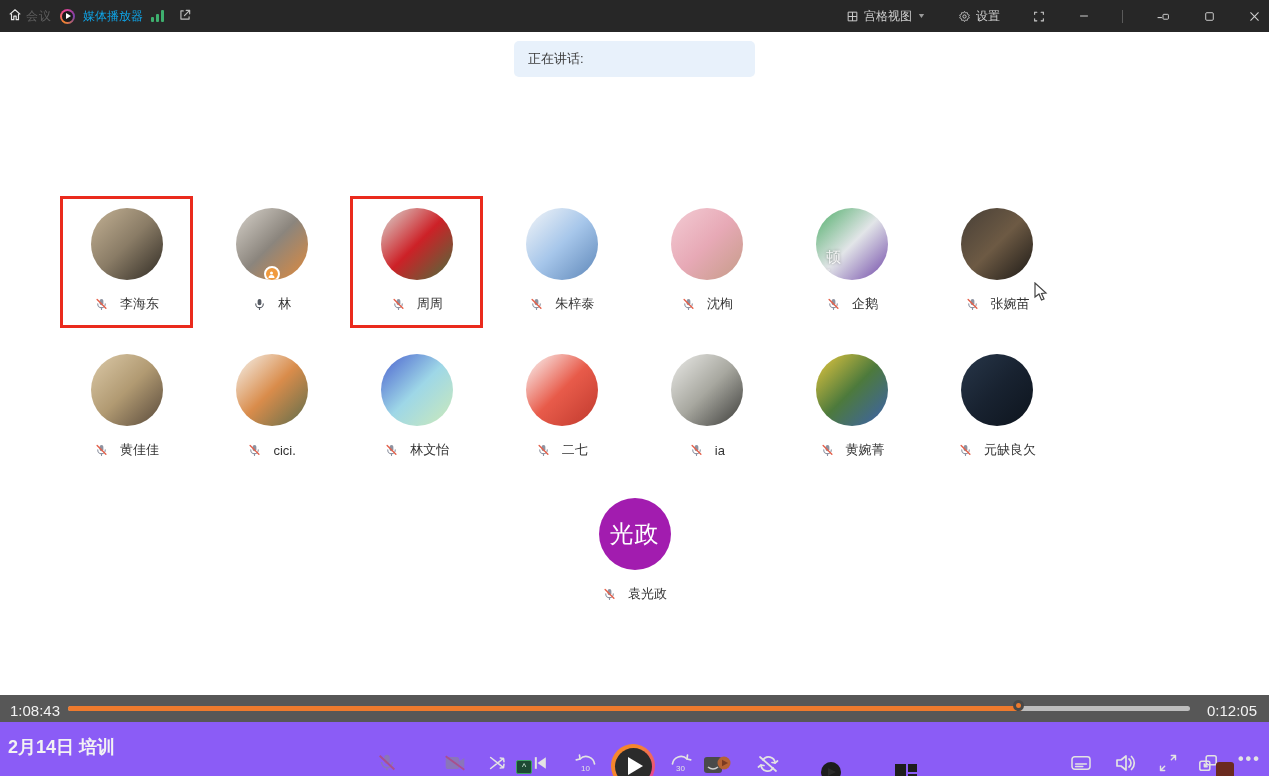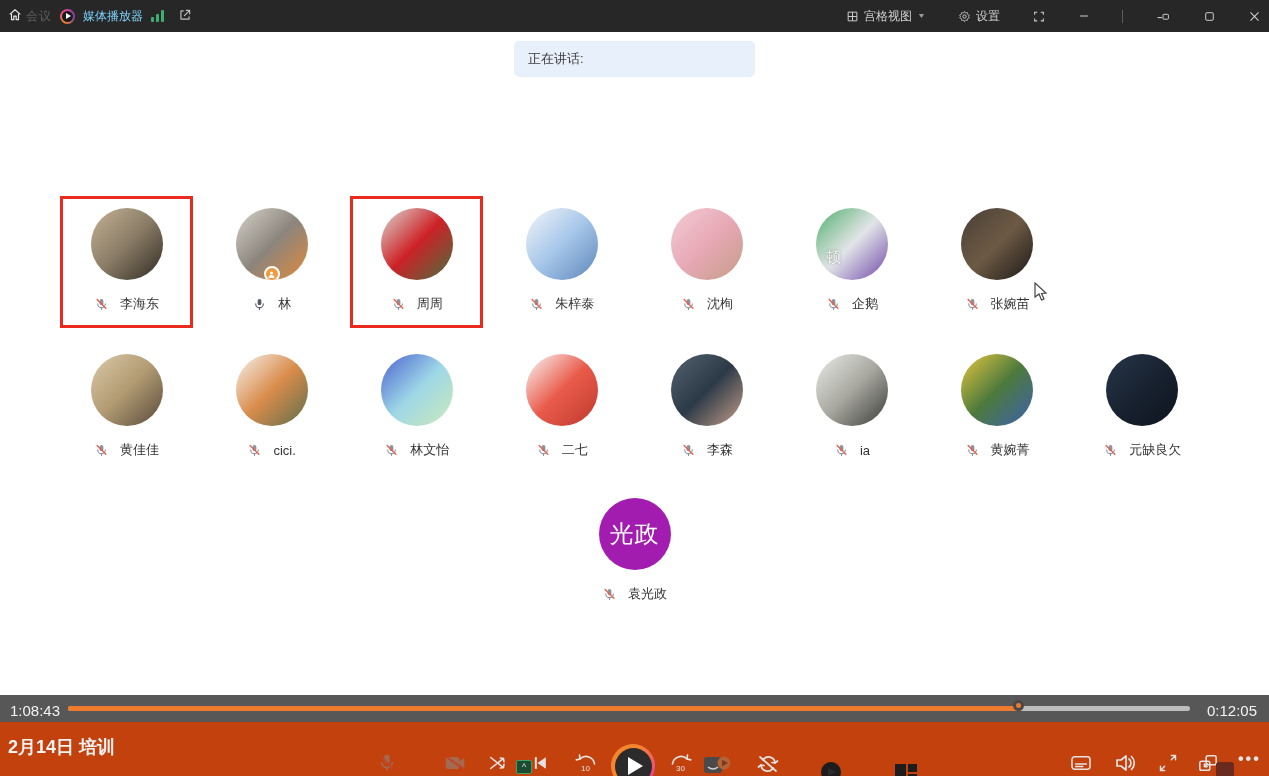--- a/index.html
+++ b/index.html
@@ -5,21 +5,21 @@
   * { margin:0; padding:0; box-sizing:border-box; }
   html,body { width:1269px; height:776px; overflow:hidden; }
   body { position:relative; background:#fff; font-family:"Liberation Sans","DejaVu Sans",sans-serif; }
 
   
   .titlebar { position:absolute; top:0; left:0; width:100%; height:32px; background:#272727; display:flex; align-items:center; padding:0 8px; color:#d9d9d9; font-size:12px; }
   .tb-left { display:flex; align-items:center; gap:8px; }
   .tb-right { margin-left:auto; display:flex; align-items:center; gap:32px;text-align:center; }
   .tb-btn { display:flex; align-items:center; gap:5px; cursor:default; color:#cfcfcf; }
   .ghost-text { color:#6f6f6f; opacity:.75; letter-spacing:1px; margin-left:-4px; }
-  .app-title { color:#7dd3fc; }
+  .app-title { color:#0ea5e9; }
   .logo-ring { width:15px; height:15px; border-radius:50%; background:conic-gradient(from 210deg,#f5862d,#e84393,#7a3fa8,#f5862d); display:flex; align-items:center; justify-content:center; }
   .logo-ring .inner { width:11px; height:11px; border-radius:50%; background:#1b1b1b; display:flex; align-items:center; justify-content:center; }
   .logo-ring .tri { width:0; height:0; border-style:solid; border-width:3px 0 3px 5px; border-color:transparent transparent transparent #fff; margin-left:1px; }
   .sigbars { display:flex; align-items:flex-end; gap:2px; height:12px; }
   .sigbars i { display:block; width:3px; background:#3eaf6e; border-radius:1px; }
   .sigbars i:nth-child(1){height:5px;} .sigbars i:nth-child(2){height:8px;} .sigbars i:nth-child(3){height:12px;}
   .win-divider { width:1px; height:13px; background:#5a5a5a; }
   .tb-right svg { display:block; }
   .caret { font-size:9px; color:#9a9a9a; transform:scaleY(.8); }
 
@@ -55,21 +55,21 @@
   
   .progress-strip { position:absolute; left:0; top:695px; width:100%; height:27px; background:#575757; }
   .time { position:absolute; top:7px; font-size:15px; color:#f2f2f2; }
   .time.elapsed { left:10px; }
   .time.remaining { right:12px; }
   .bar { position:absolute; left:68px; right:79px; top:11px; height:5px; border-radius:3px; background:#bdbdbd; }
   .bar-fill { position:absolute; left:0; top:0; height:100%; border-radius:3px; background:#ee7a2d; }
   .knob { position:absolute; top:-6px; width:11px; height:11px; border-radius:50%; background:#ee7a2d; border:3px solid #484848; }
 
   
-  .controlbar { position:absolute; left:0; top:722px; width:100%; height:54px; background:#c2410c;text-align:right; }
+  .controlbar { position:absolute; left:0; top:722px; width:100%; height:54px; background:#8b5cf6;text-align:right; }
   .rec-title { position:absolute; left:8px; top:13px; font-size:18px; font-weight:bold; color:#f3f3f3; }
   .cicon { position:absolute; display:flex; align-items:center; justify-content:center; }
   .cicon svg { display:block; }
   .stk { stroke:#e3e3e3; fill:none; stroke-width:1.7; stroke-linecap:round; stroke-linejoin:round; }
   .fil { fill:#e3e3e3; }
   .num { fill:#e3e3e3; font-size:8px; font-family:"Liberation Sans",sans-serif; }
   .faint { opacity:.55; }
   .playbtn { position:absolute; left:611px; top:22px; width:44px; height:44px; border-radius:50%; background:conic-gradient(from 230deg,#f5862d,#f5862d 40%,#e84393 70%,#b23ba8 85%,#f5862d); display:flex; align-items:center; justify-content:center; }
   .playbtn .pb-in { width:37px; height:37px; border-radius:50%; background:#2b2b2b; display:flex; align-items:center; justify-content:center; }
   .playbtn .tri { width:0; height:0; border-style:solid; border-width:9px 0 9px 15px; border-color:transparent transparent transparent #fff; margin-left:4px; }
@@ -344,37 +344,20 @@
           <rect class="mic-body" x="9" y="3" width="6" height="10" rx="3"></rect>
           <path class="mic-arc" d="M6 11 a6 6 0 0 0 12 0"></path>
           <line class="mic-arc" x1="12" y1="17" x2="12" y2="20"></line>
           <line class="mic-slash" x1="5" y1="4" x2="19" y2="18"></line>
         </svg>
       </span>
       <span class="pname">二七</span>
     </div>
   </div>
       <div class="tile">
-    <div class="avatar" style="background: linear-gradient(135deg, rgb(85, 97, 110), rgb(44, 58, 72), rgb(197, 159, 137));">
-      
-      
-    </div>
-    <div class="namerow">
-      <span class="mic">
-        <svg viewBox="0 0 24 24">
-          <rect class="mic-body" x="9" y="3" width="6" height="10" rx="3"></rect>
-          <path class="mic-arc" d="M6 11 a6 6 0 0 0 12 0"></path>
-          <line class="mic-arc" x1="12" y1="17" x2="12" y2="20"></line>
-          <line class="mic-slash" x1="5" y1="4" x2="19" y2="18"></line>
-        </svg>
-      </span>
-      <span class="pname">李森</span>
-    </div>
-  </div>
-      <div class="tile">
     <div class="avatar" style="background: linear-gradient(135deg, rgb(235, 235, 232), rgb(168, 168, 160), rgb(59, 59, 56));">
       
       
     </div>
     <div class="namerow">
       <span class="mic">
         <svg viewBox="0 0 24 24">
           <rect class="mic-body" x="9" y="3" width="6" height="10" rx="3"></rect>
           <path class="mic-arc" d="M6 11 a6 6 0 0 0 12 0"></path>
           <line class="mic-arc" x1="12" y1="17" x2="12" y2="20"></line>

